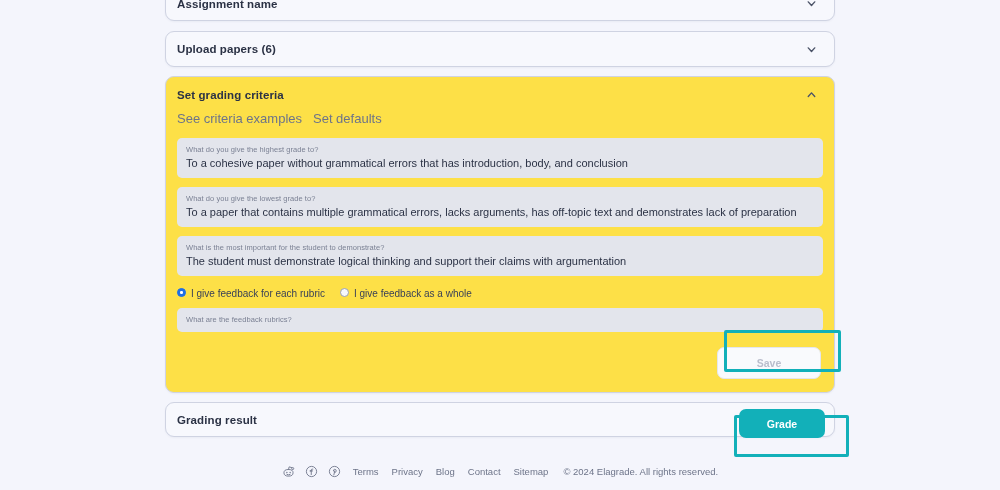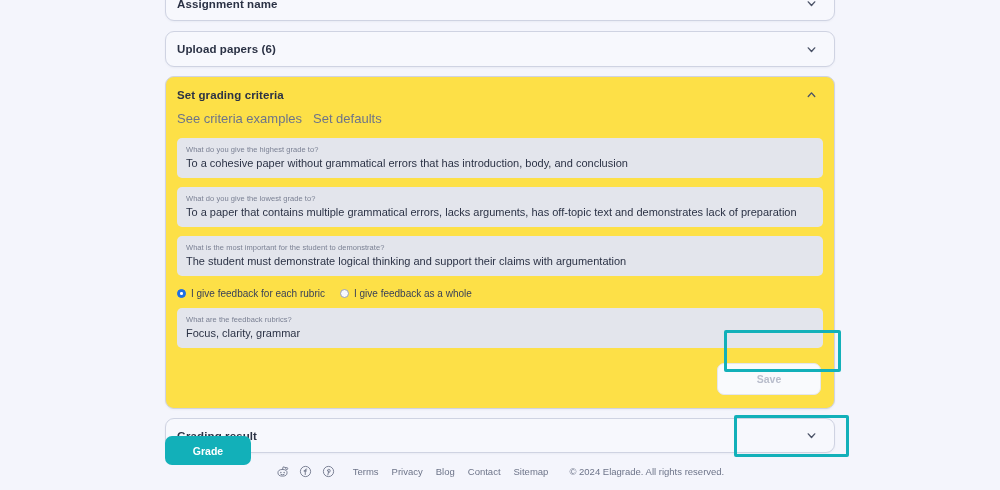--- a/index.html
+++ b/index.html
@@ -106,21 +106,21 @@
 
   .radio-row {
     display: flex;
     align-items: center;
     gap: 7px;
     padding: 3px 0 9px 11px;
     margin-left: -11px;
   }
   .radio-opt {
     display: flex;
-    align-items: center;
+    align-items: flex-start;
     gap: 5px;
     cursor: pointer;
   }
   .radio-opt + .radio-opt { margin-left: 8px; }
   .radio-dot {
     width: 9px; height: 9px;
     border-radius: 50%;
     border: 1px solid #9aa0b4;
     background: #f7f8fd;
     position: relative;
@@ -160,23 +160,24 @@
     display: flex;
     align-items: center;
     justify-content: center;
     cursor: default;
   }
 
   
   .grade-row {
     position: absolute;
     left: 165px;
-    top: 436px;
+    top: 409px;
     width: 670px;
     display: flex;
+    justify-content: flex-end;
     padding-right: 10px;
   }
   .grade-btn {
     width: 86px;
     height: 29px;
     border-radius: 7px;
     background: #12b0b9;
     color: #ffffff;
     font-size: 10.5px;
     font-weight: bold;
@@ -200,21 +201,21 @@
 
   
   .footer {
     position: absolute;
     left: 0;
     top: 465px;
     width: 1000px;
     display: flex;
     align-items: center;
     justify-content: center;
-    gap: 18px;
+    gap: 12px;
     font-size: 9.5px;
     color: #6d7489;
   }
   .socials { display: flex; align-items: center; gap: 10px; }
   .social {
     width: 13px; height: 13px;
     color: #6d7489;
     cursor: pointer;
   }
   .social svg { display: block; }
@@ -289,21 +290,20 @@
             <span class="radio-label">I give feedback for each rubric</span>
           </span>
           <span class="radio-opt">
             <span class="radio-dot"></span>
             <span class="radio-label">I give feedback as a whole</span>
           </span>
         </div>
 
         <div class="field">
           <div class="field-label">What are the feedback rubrics?</div>
-          <div class="field-value">Focus, clarity, grammar</div>
         </div>
 
       </div>
 
       <div class="save-row">
         <div class="save-btn">Save</div>
       </div>
     </div>
 
     <div class="card" id="card-result">

